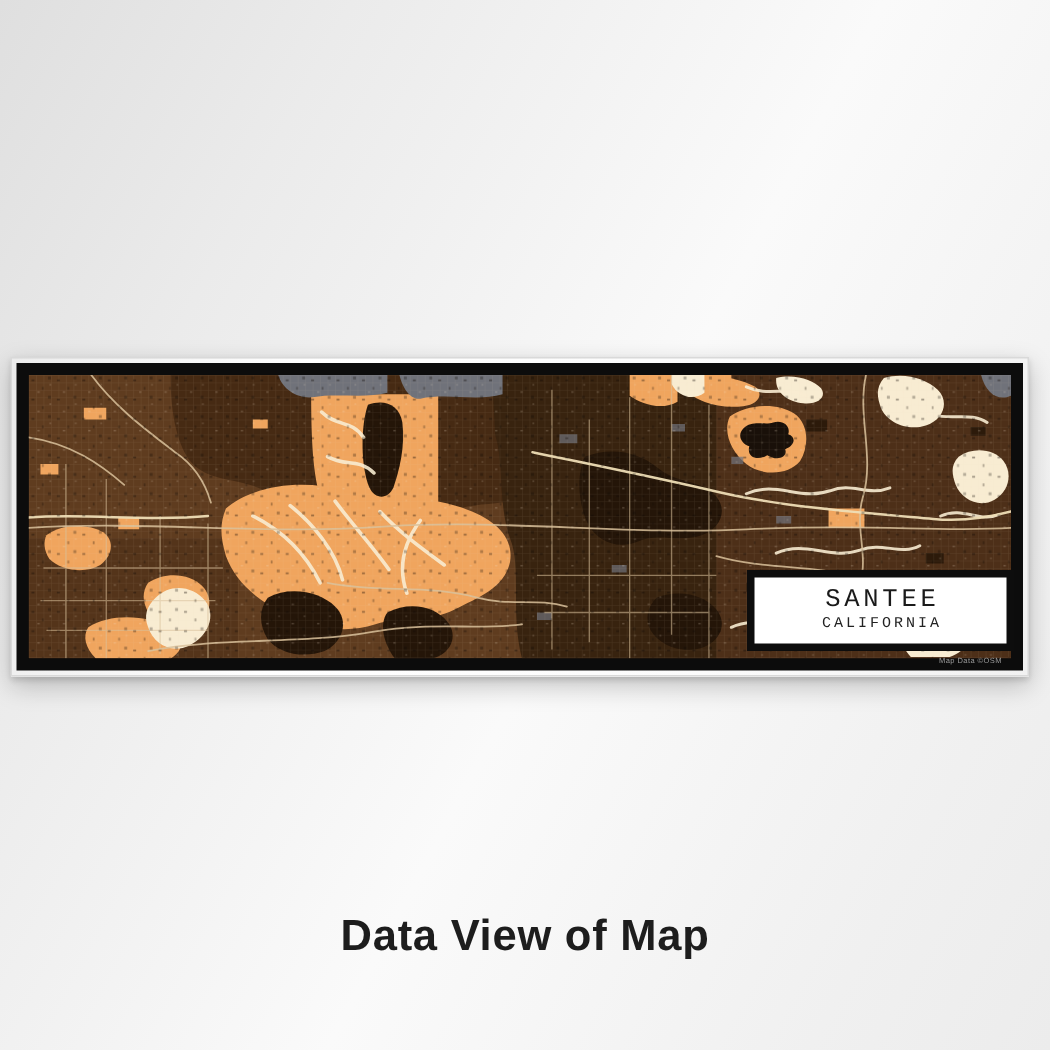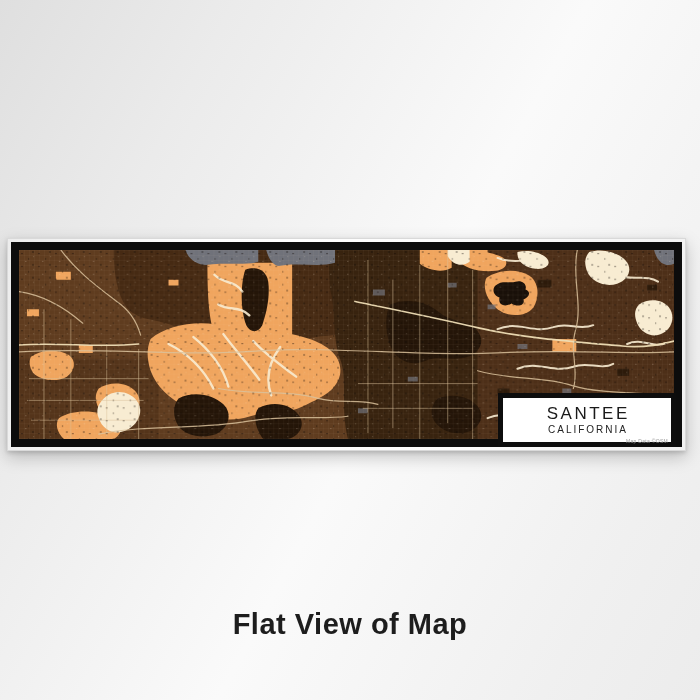--- a/index.html
+++ b/index.html
@@ -13,24 +13,25 @@
     box-sizing:border-box;background:linear-gradient(100deg,#ececec,#ffffff 28%,#fbfbfb 70%,#f1f1f1);
     padding:3px;border:1px solid #d9d9d9;
     box-shadow:0 6px 16px rgba(0,0,0,0.22), 0 2px 4px rgba(0,0,0,0.14);
   }
   .frame{
     width:100%;height:100%;box-sizing:border-box;background:#0c0c0c;padding:8px;position:relative;
   }
   .mapwrap{width:100%;height:100%;position:relative;overflow:hidden;}
   .mapwrap svg{display:block;width:100%;height:100%;}
   .label-box{
-    position:absolute;right:6px;bottom:0;width:168px;height:44px;
+    position:absolute;right:6px;bottom:13px;width:168px;height:44px;
     background:#ffffff;border:5px solid #0d0d0d;box-sizing:content-box;
     display:flex;flex-direction:column;align-items:center;justify-content:center;gap:1px;
     z-index:3;
+    font-family:Liberation Mono, monospace;
   }
   .label-city{
     font-size:17px;line-height:18px;letter-spacing:2.5px;color:#1a1a1a;font-weight:500;
     padding-left:2.5px; 
     white-space:nowrap;
   }
   .label-state{
     font-size:10px;line-height:11px;letter-spacing:2px;color:#222;font-weight:400;
     padding-left:2px;white-space:nowrap;
   }
@@ -138,14 +139,14 @@
 
       <div class="label-box">
         <div class="label-city">SANTEE</div>
         <div class="label-state">CALIFORNIA</div>
       </div>
 
       <div class="attribution">Map Data ©OSM</div>
     </div>
   </div>
 
-  <div class="caption">Flat View of Map</div>
+  <div class="caption">Data View of Map</div>
 </div>
 
 </body></html>

